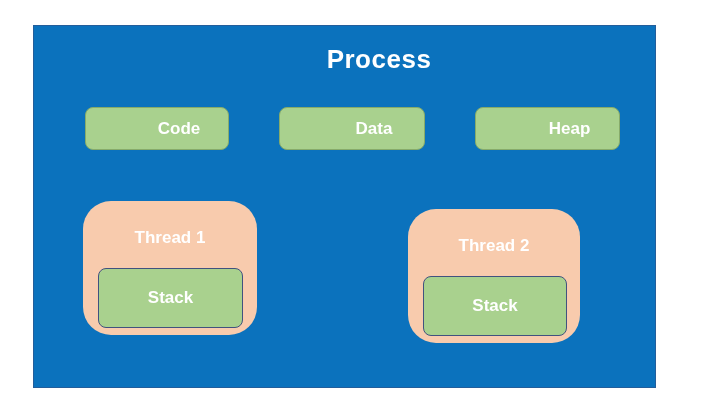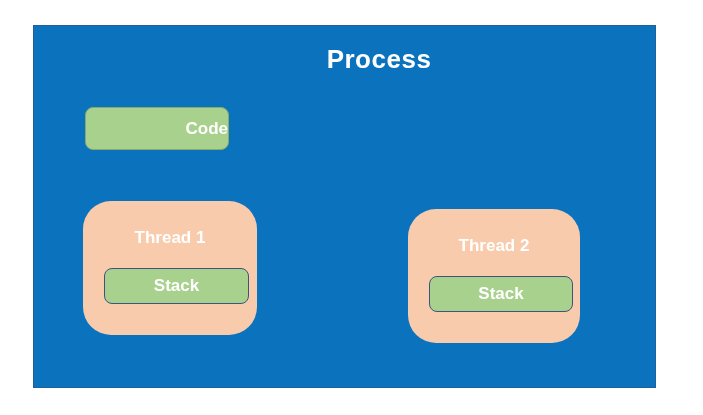--- a/index.html
+++ b/index.html
@@ -45,21 +45,21 @@
     letter-spacing: 0.5px;
   }
   .segment-box {
     position: absolute;
     height: 43px;
     background: var(--segment-fill);
     border: 1px solid var(--segment-border);
     border-radius: 8px;
     display: flex;
     align-items: center;
-    justify-content: flex-end;
+    justify-content: center;
     color: var(--text);
     font-size: 17px;
     font-weight: 700;
     padding-left: 44px;
   }
   #seg-code { left: 85px;  top: 107px; width: 144px; }
   #seg-data { left: 279px; top: 107px; width: 146px; }
   #seg-heap { left: 475px; top: 107px; width: 145px; }
 
   .thread-box {
@@ -78,23 +78,23 @@
     left: 0;
     top: 27px;
     width: 100%;
     text-align: center;
     color: var(--text);
     font-size: 17px;
     font-weight: 700;
   }
   .stack-box {
     position: absolute;
-    left: 21px;
+    left: 15px;
     top: 67px;
-    height: 36px;
+    height: 60px;
     background: var(--stack-fill);
     border: 1.5px solid var(--stack-border);
     border-radius: 8px;
     display: flex;
     align-items: center;
     justify-content: center;
     color: var(--text);
     font-size: 17px;
     font-weight: 700;
   }
@@ -107,21 +107,27 @@
 <div id="canvas">
 
   <div class="process-rect"></div>
 
   <div class="process-title">Process</div>
 
   <div class="segment-box" id="seg-code">
     <span>Code</span>
   </div>
 
+  <div class="segment-box" id="seg-data">
+    <span>Data</span>
+  </div>
 
+  <div class="segment-box" id="seg-heap">
+    <span>Heap</span>
+  </div>
 
   <div class="thread-box" id="thread-1">
     <div class="thread-label">Thread 1</div>
     <div class="stack-box">
       <span>Stack</span>
     </div>
   </div>
 
   <div class="thread-box" id="thread-2">
     <div class="thread-label">Thread 2</div>

